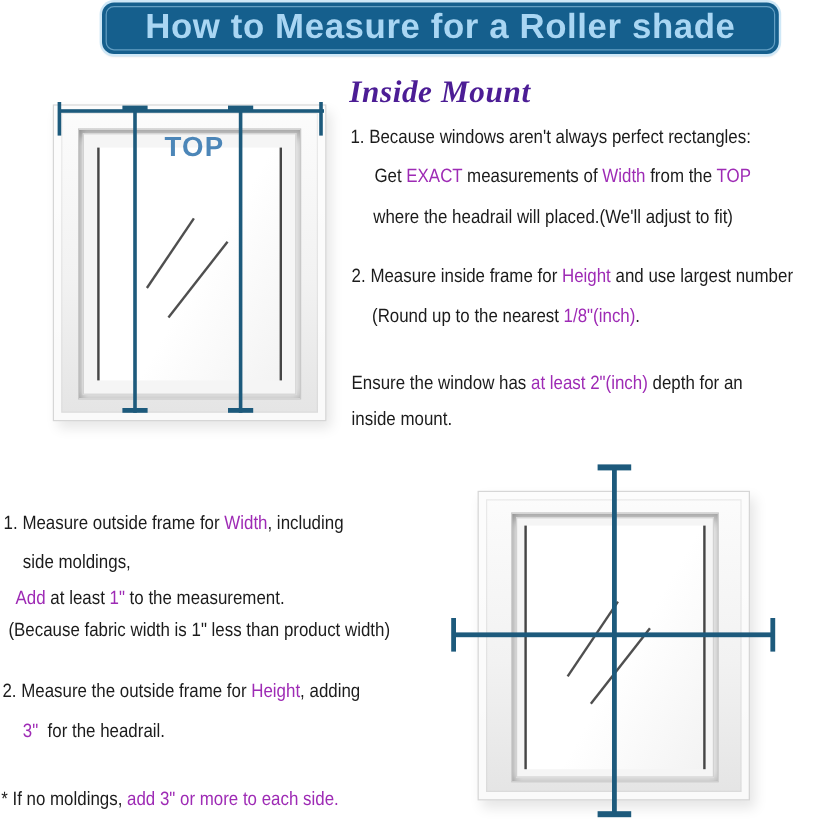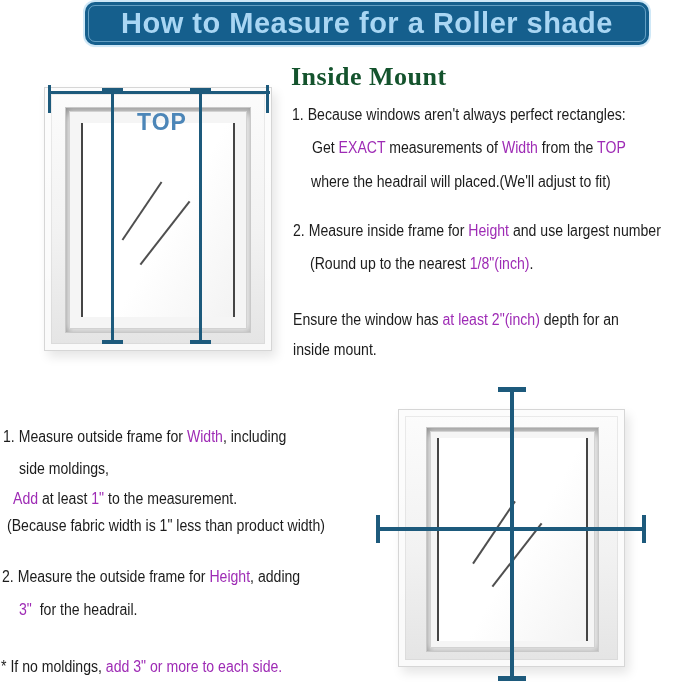--- a/index.html
+++ b/index.html
@@ -19,22 +19,22 @@
   .banner::after {
     content:""; position:absolute; inset:3px; border-radius:7px;
     border:1px solid rgba(164,211,240,.55); pointer-events:none;
   }
   .banner-text {
     color:#a9d6f3; font-size:29px; font-weight:bold; letter-spacing:.5px; white-space:pre;
   }
 
   
   .mount-heading {
-    position:absolute; font-family:"Liberation Serif", serif; 
-    font-weight:600; font-size:26px; color:#14532d; letter-spacing:.5px; white-space:pre;
+    position:absolute; font-family:"Liberation Serif", serif; font-style:italic;
+    font-weight:600; font-size:26px; color:#4c1d95; letter-spacing:.5px; white-space:pre;
   }
 
   
   .line {
     position:absolute; font-size:16px; line-height:20px; color:#1c1c1c;
     white-space:pre; transform-origin:0 0; transform:scaleX(.88);
   }
   .pp { color:#9e2bb5; }
 
   

